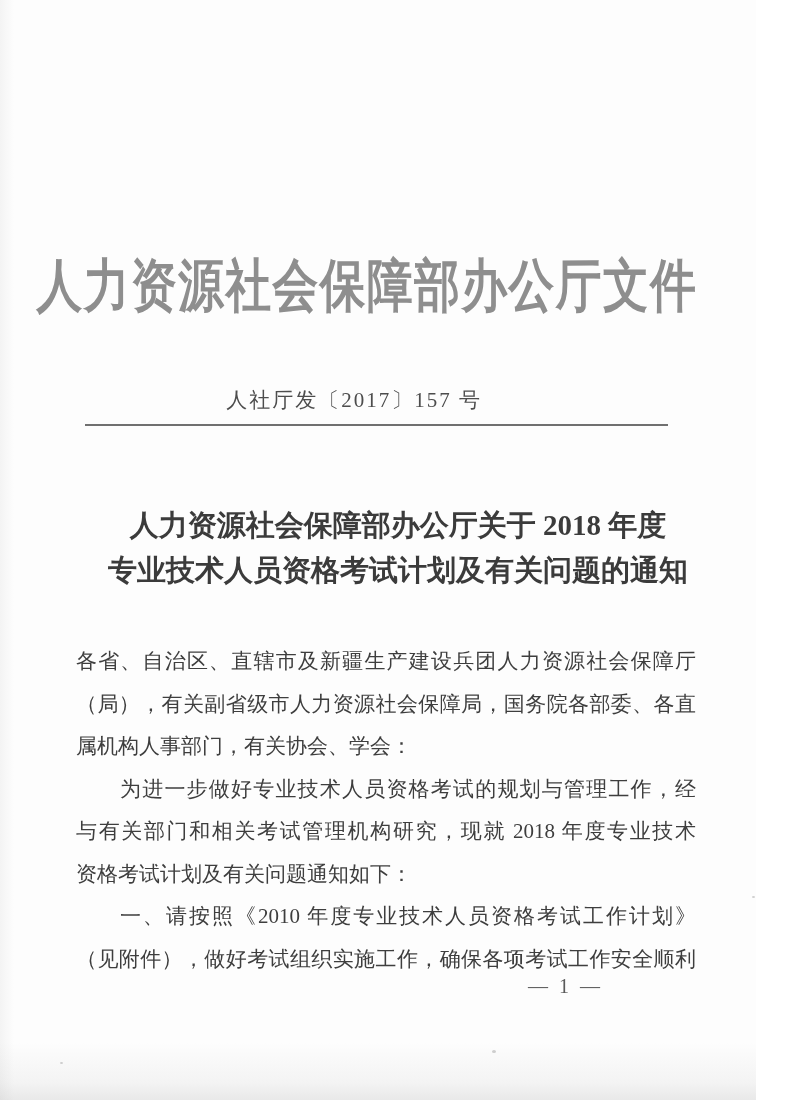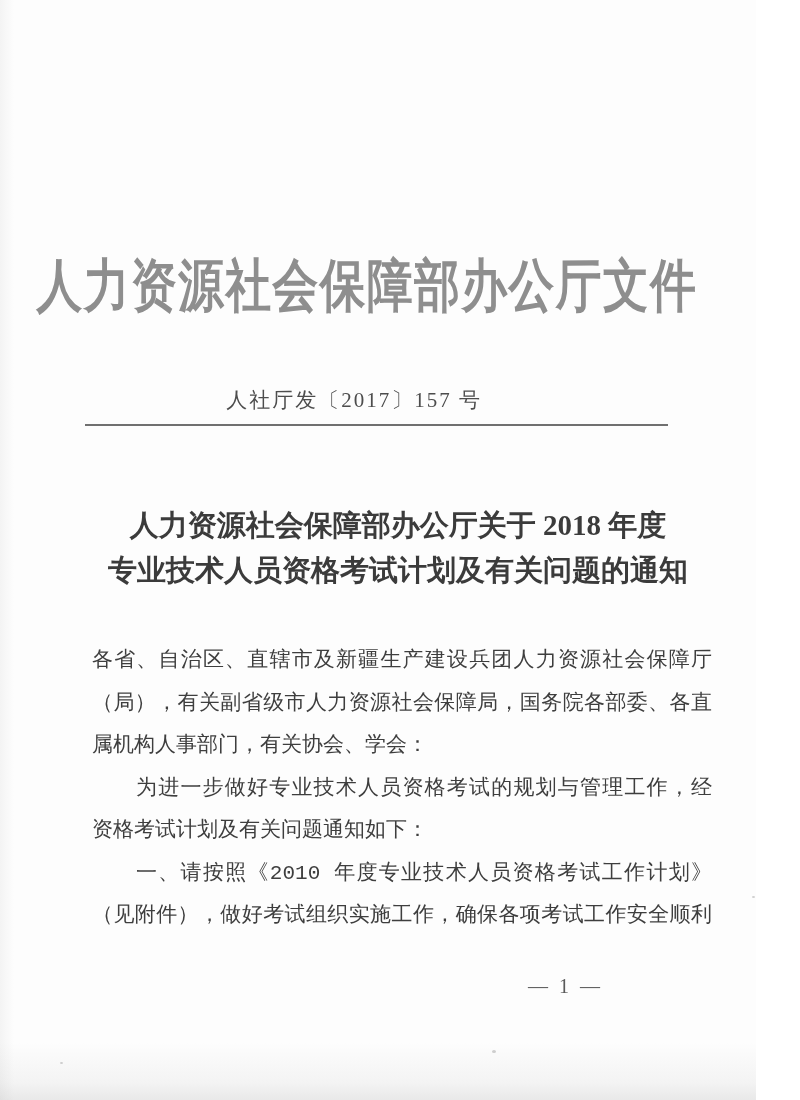--- a/index.html
+++ b/index.html
@@ -47,22 +47,22 @@
 
   
   .notice-title {
     position:absolute; top:503px; left:88px; width:620px;
     text-align:center; font-weight:bold; color:#3b3b3b;
     font-size:29px; line-height:45px;
   }
 
   
   .body-block {
-    position:absolute; top:640px; left:92px; width:620px;
-    font-size:21px; line-height:42.5px; color:#3e3e3e;font-family:Liberation Mono, monospace;
+    position:absolute; top:640px; left:76px; width:620px;
+    font-size:21px; line-height:42.5px; color:#3e3e3e;
   }
   .body-line { white-space:normal; }
   .body-line.full { text-align:justify; text-align-last:justify; }
   .body-line.indent { padding-left:44px; }
 
   
   .page-number {
     position:absolute; top:975px; right:153px;
     font-size:20px; color:#5a5a5a; letter-spacing:3px; white-space:nowrap;
   }
@@ -90,20 +90,21 @@
   <div class="notice-title">
     <div>人力资源社会保障部办公厅关于 2018 年度</div>
     <div>专业技术人员资格考试计划及有关问题的通知</div>
   </div>
 
   <div class="body-block" id="body-lines">
       <div class="body-line full">各省、自治区、直辖市及新疆生产建设兵团人力资源社会保障厅</div>
       <div class="body-line full">（局），有关副省级市人力资源社会保障局，国务院各部委、各直</div>
       <div class="body-line">属机构人事部门，有关协会、学会：</div>
       <div class="body-line full indent">为进一步做好专业技术人员资格考试的规划与管理工作，经</div>
+      <div class="body-line full">与有关部门和相关考试管理机构研究，现就 2018 年度专业技术</div>
       <div class="body-line">资格考试计划及有关问题通知如下：</div>
       <div class="body-line full indent">一、请按照《2010 年度专业技术人员资格考试工作计划》</div>
       <div class="body-line full">（见附件），做好考试组织实施工作，确保各项考试工作安全顺利</div>
     </div>
 
   <div class="page-number">— 1 —</div>
 
 </div>
 
 </body></html>

